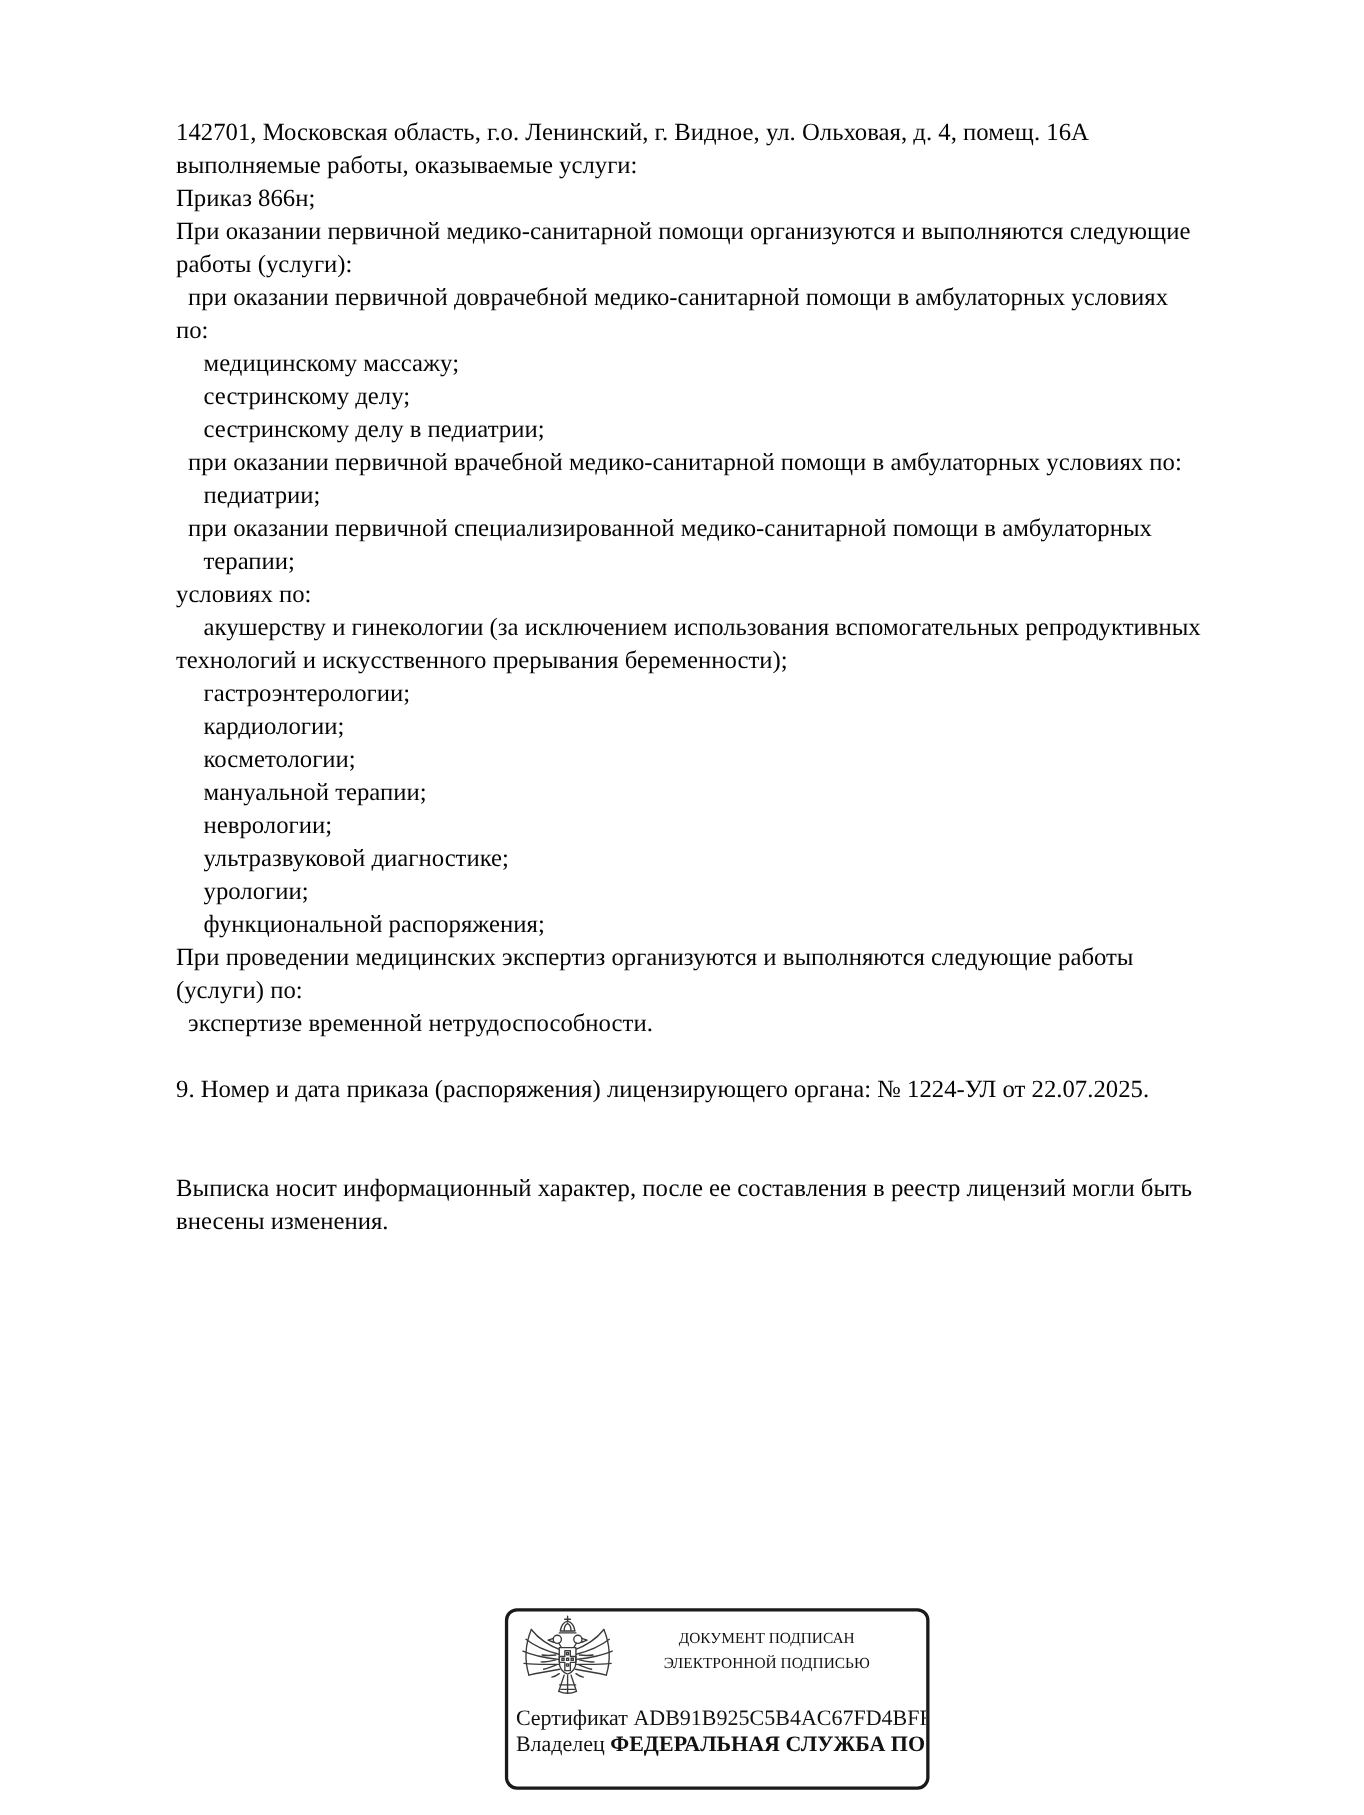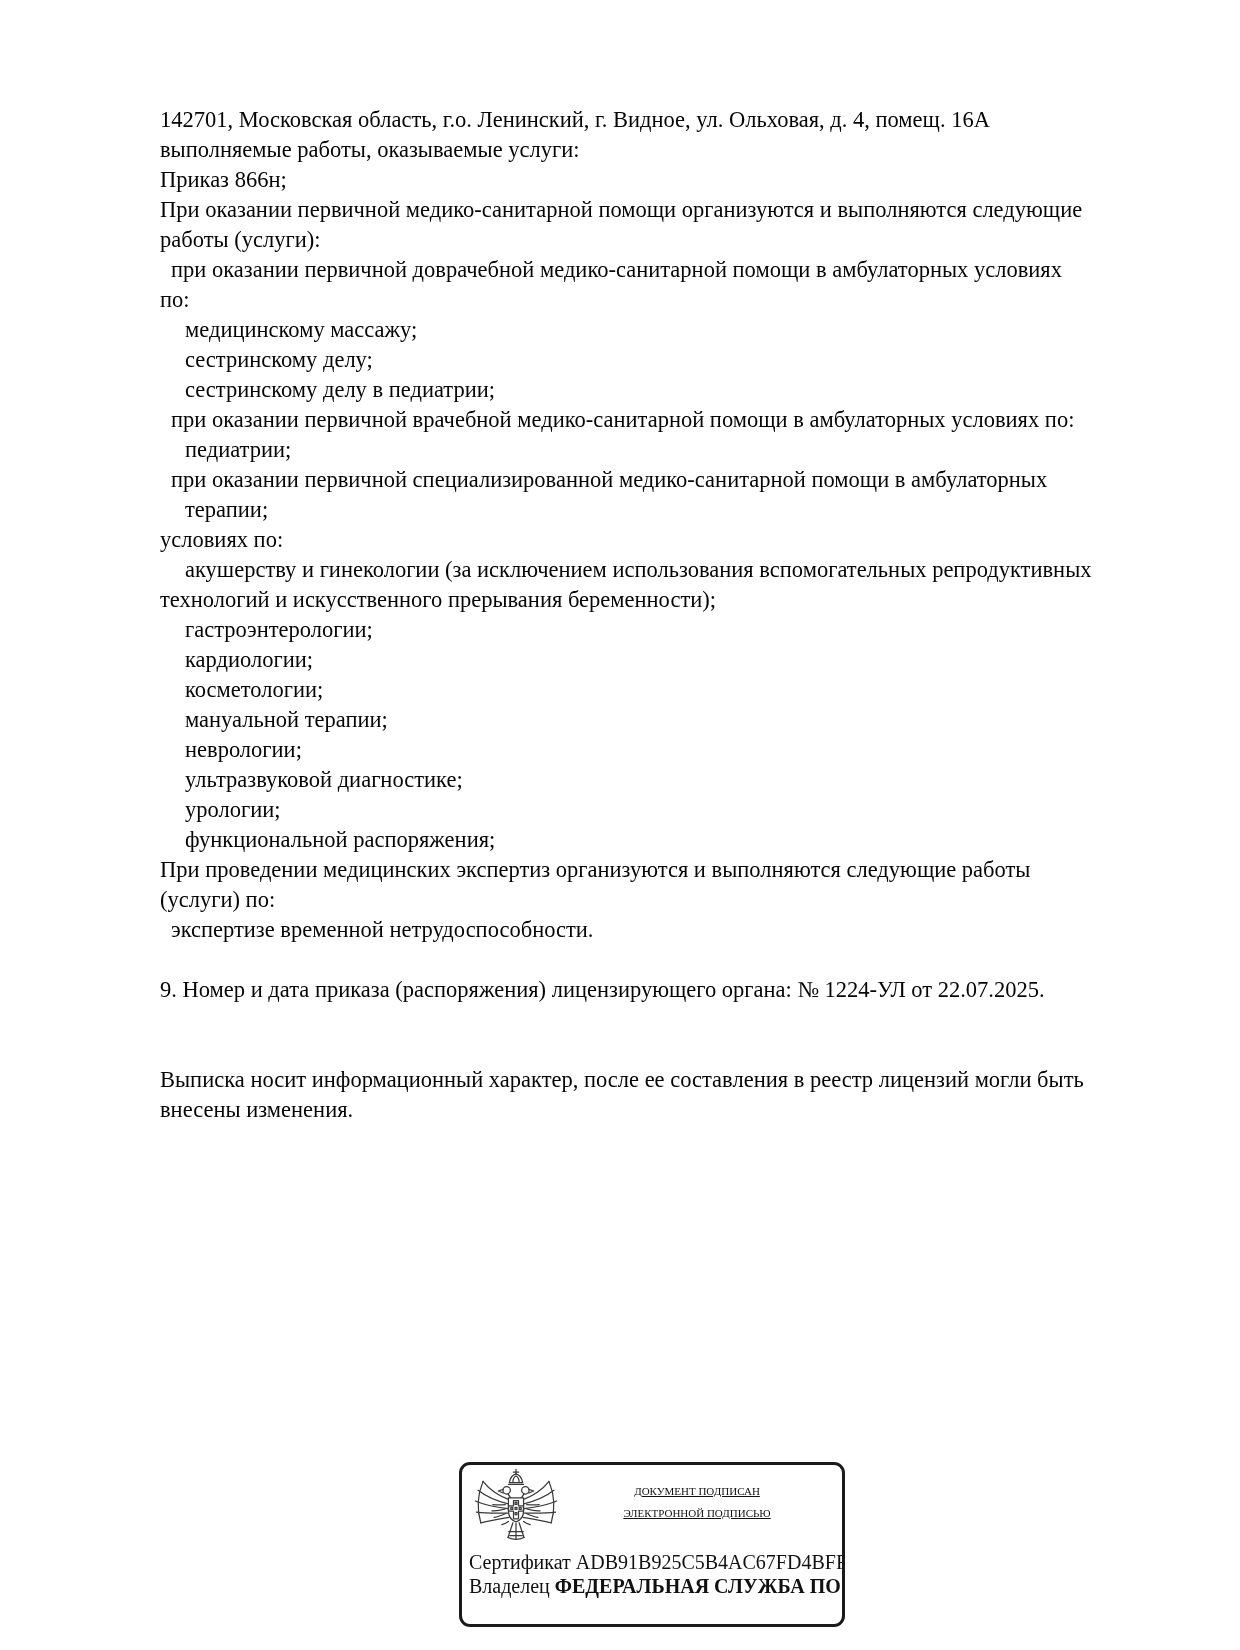--- a/index.html
+++ b/index.html
@@ -51,24 +51,23 @@
     top: 3px;
     width: 92px;
     height: 82px;
   }
   .stamp-title {
     position: absolute;
     left: 95px;
     top: 15px;
     width: 280px;
     text-align: center;
-    font-size: 11px;
+    font-size: 14px;
     line-height: 22px;
     color: #111111;
-    text-decoration: underline;
   }
   .stamp-lines {
     position: absolute;
     left: 7px;
     top: 86px;
     width: 373px;
     font-size: 20px;
     line-height: 23.5px;
     white-space: nowrap;
     overflow: hidden;

